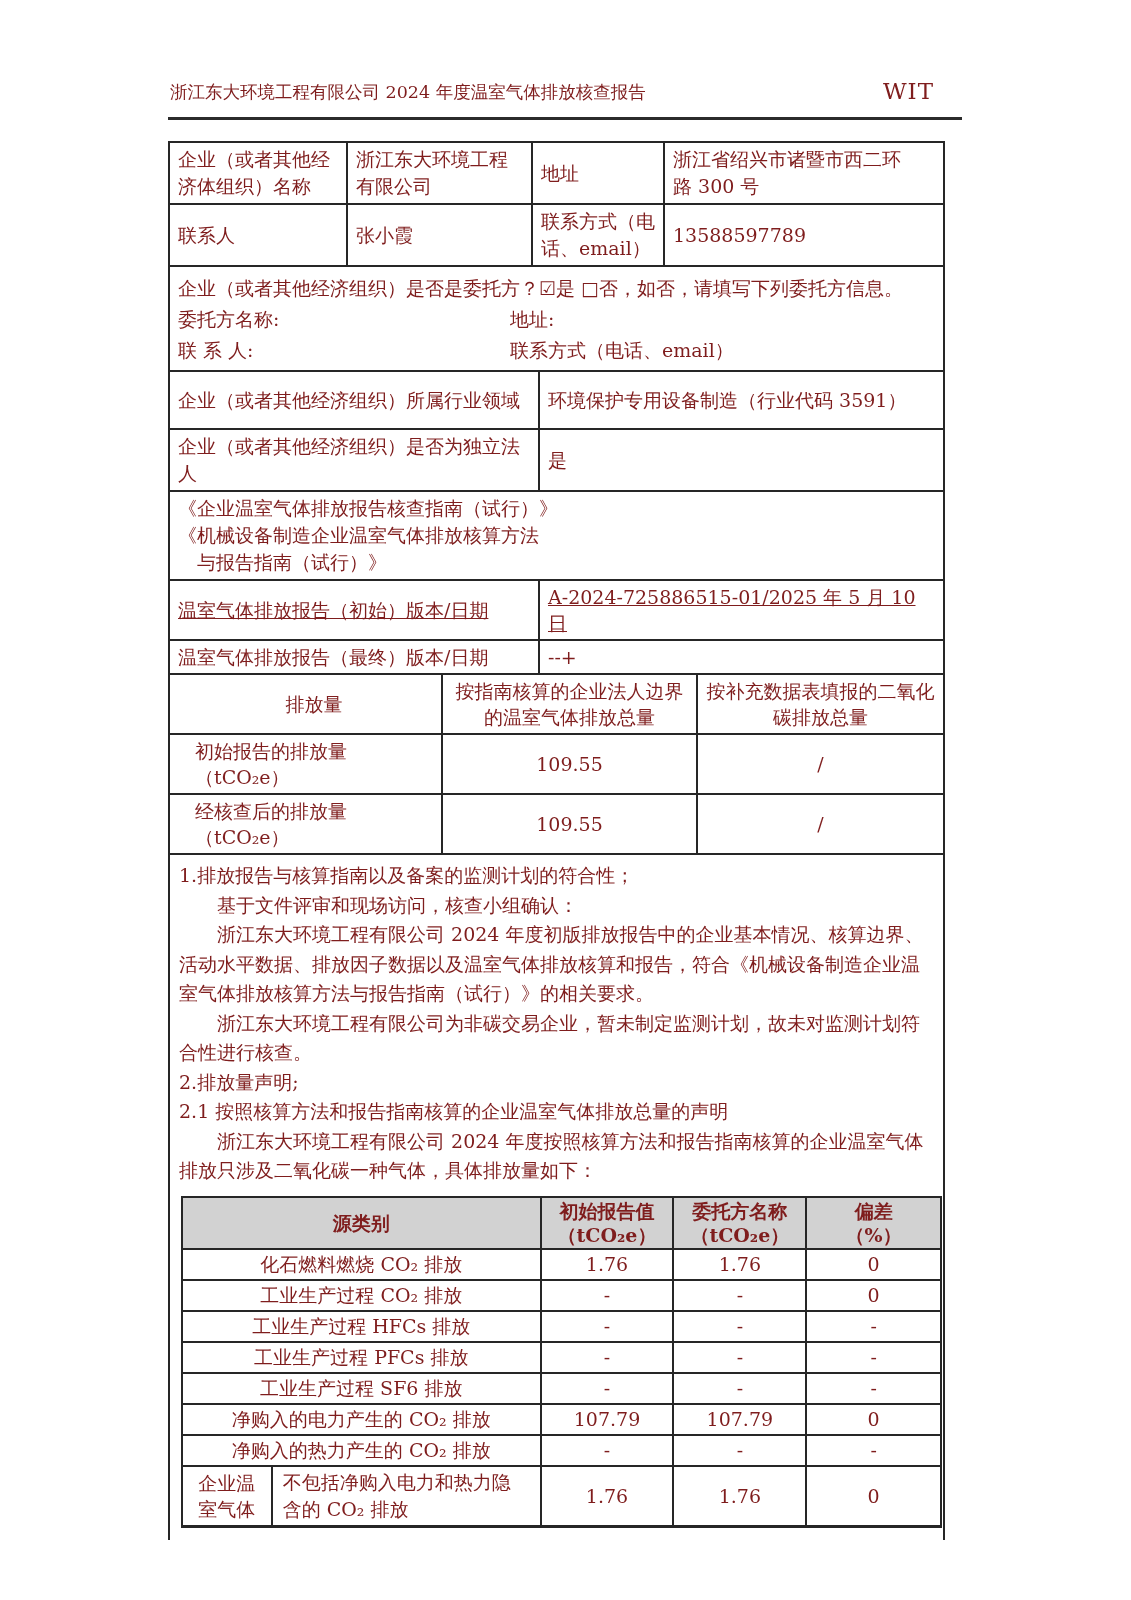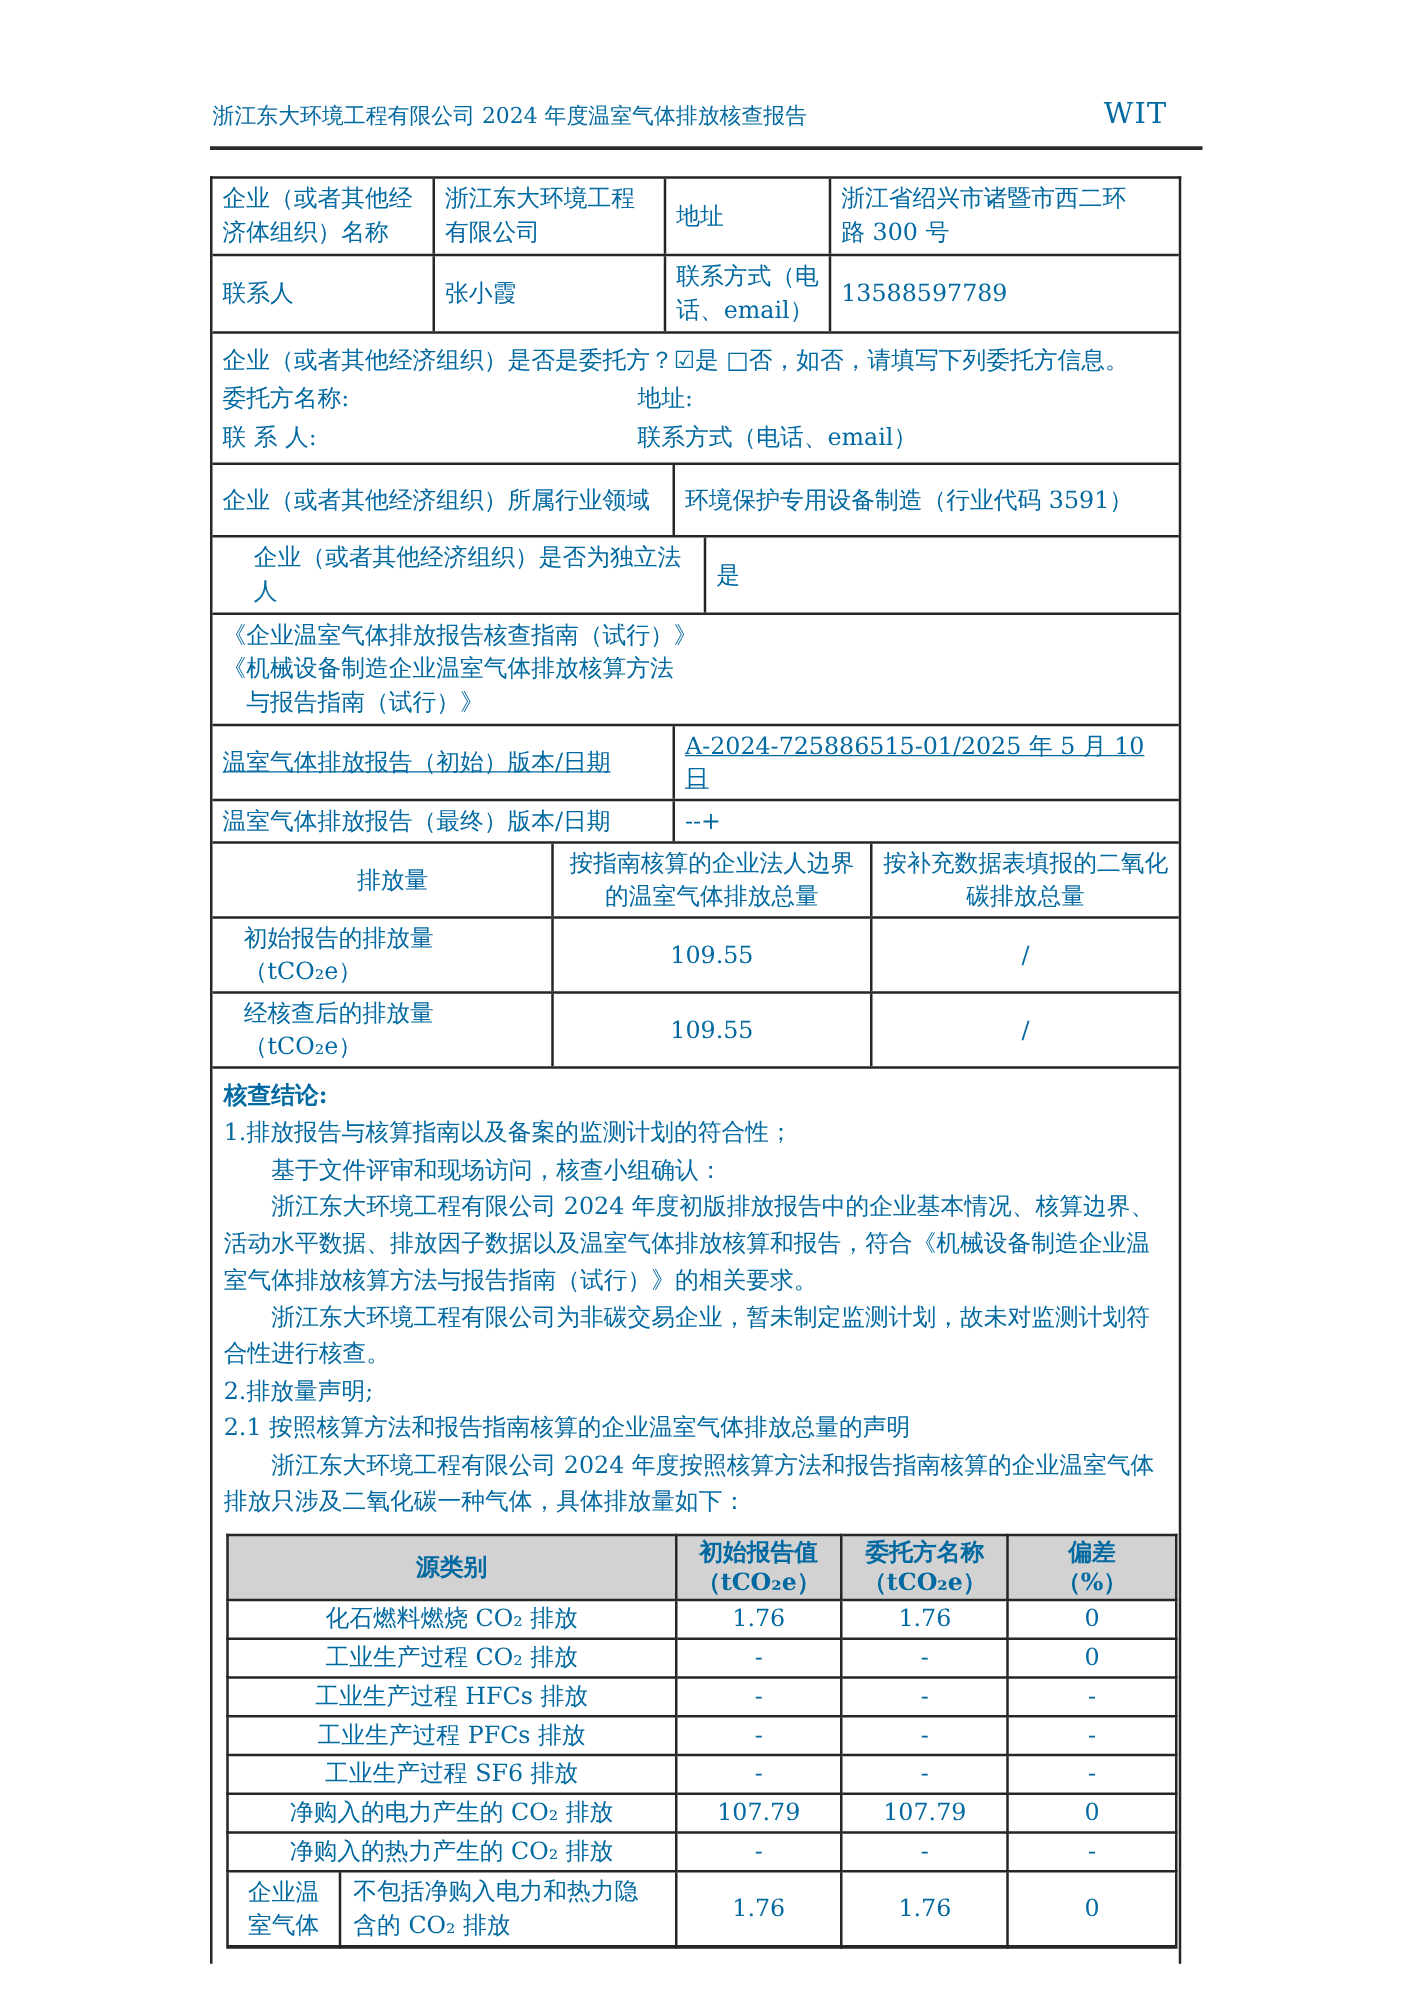--- a/index.html
+++ b/index.html
@@ -2,21 +2,21 @@
 <html><head>
 <meta charset="utf-8">
 <style>
   * { margin:0; padding:0; box-sizing:border-box; }
   html,body { background:#9a9a9a; }
   .page {
     position:relative;
     width:1131px; height:1600px;
     background:#ffffff;
     font-family:"DejaVu Serif","Liberation Serif",serif;
-    color:#0369a1;
+    color:#7f1d1d;
     overflow:hidden;
     margin:0 auto;
   }
   .content { position:absolute; left:168px; top:78px; width:794px; }
 
   
   .page-header {
     display:flex; justify-content:space-between; align-items:flex-end;
     font-size:17.5px;
     padding:0 0 13px 2px;
@@ -44,21 +44,21 @@
   .cell.center { align-items:center; text-align:center; }
   .cell.tight { line-height:26px; }
 
   
   .w-a { width:178px; } .w-b { width:185px; } .w-c { width:132px; } .w-d { flex:1; }
   .w-l { width:370px; } .w-r { flex:1; }
   .w-e1 { width:273px;padding-left:25px; } .w-e2 { width:255px; } .w-e3 { flex:1; }
 
   
   .h1 { min-height:60px; } .h2 { min-height:55px; } .h3 { min-height:93px; }
-  .h4 { min-height:58px; } .h5 { min-height:62px;padding-left:25px; } .h6 { min-height:88px; }
+  .h4 { min-height:58px; } .h5 { min-height:62px; } .h6 { min-height:88px; }
   .h7 { min-height:35px;text-decoration:underline; } .h8 { min-height:32px; } .h9 { min-height:56px; }
   .h10 { min-height:31px;justify-content:flex-end; } .h11 { min-height:31px; }
 
   .addr { padding-right:36px; }
 
   
   .client-block { width:100%; padding:6px 8px 4px; line-height:31px; }
   .client-cols { display:flex; }
   .client-cols .lft { width:332px; }
 
@@ -178,21 +178,20 @@
       </div>
 
       <div class="band h11">
         <div class="cell w-e1 tight">经核查后的排放量（tCO₂e）</div>
         <div class="cell w-e2 center tight">109.55</div>
         <div class="cell w-e3 center tight last">/</div>
       </div>
 
       <div class="band no-bb">
         <div class="conclusion">
-          <p class="ttl">核查结论:</p>
           <p>1.排放报告与核算指南以及备案的监测计划的符合性；</p>
           <p class="ind">基于文件评审和现场访问，核查小组确认：</p>
           <p class="ind">浙江东大环境工程有限公司 2024 年度初版排放报告中的企业基本情况、核算边界、活动水平数据、排放因子数据以及温室气体排放核算和报告，符合《机械设备制造企业温室气体排放核算方法与报告指南（试行）》的相关要求。</p>
           <p class="ind">浙江东大环境工程有限公司为非碳交易企业，暂未制定监测计划，故未对监测计划符合性进行核查。</p>
           <p>2.排放量声明;</p>
           <p>2.1 按照核算方法和报告指南核算的企业温室气体排放总量的声明</p>
           <p class="ind">浙江东大环境工程有限公司 2024 年度按照核算方法和报告指南核算的企业温室气体排放只涉及二氧化碳一种气体，具体排放量如下：</p>
 
           <table class="src-table">
             <colgroup>

